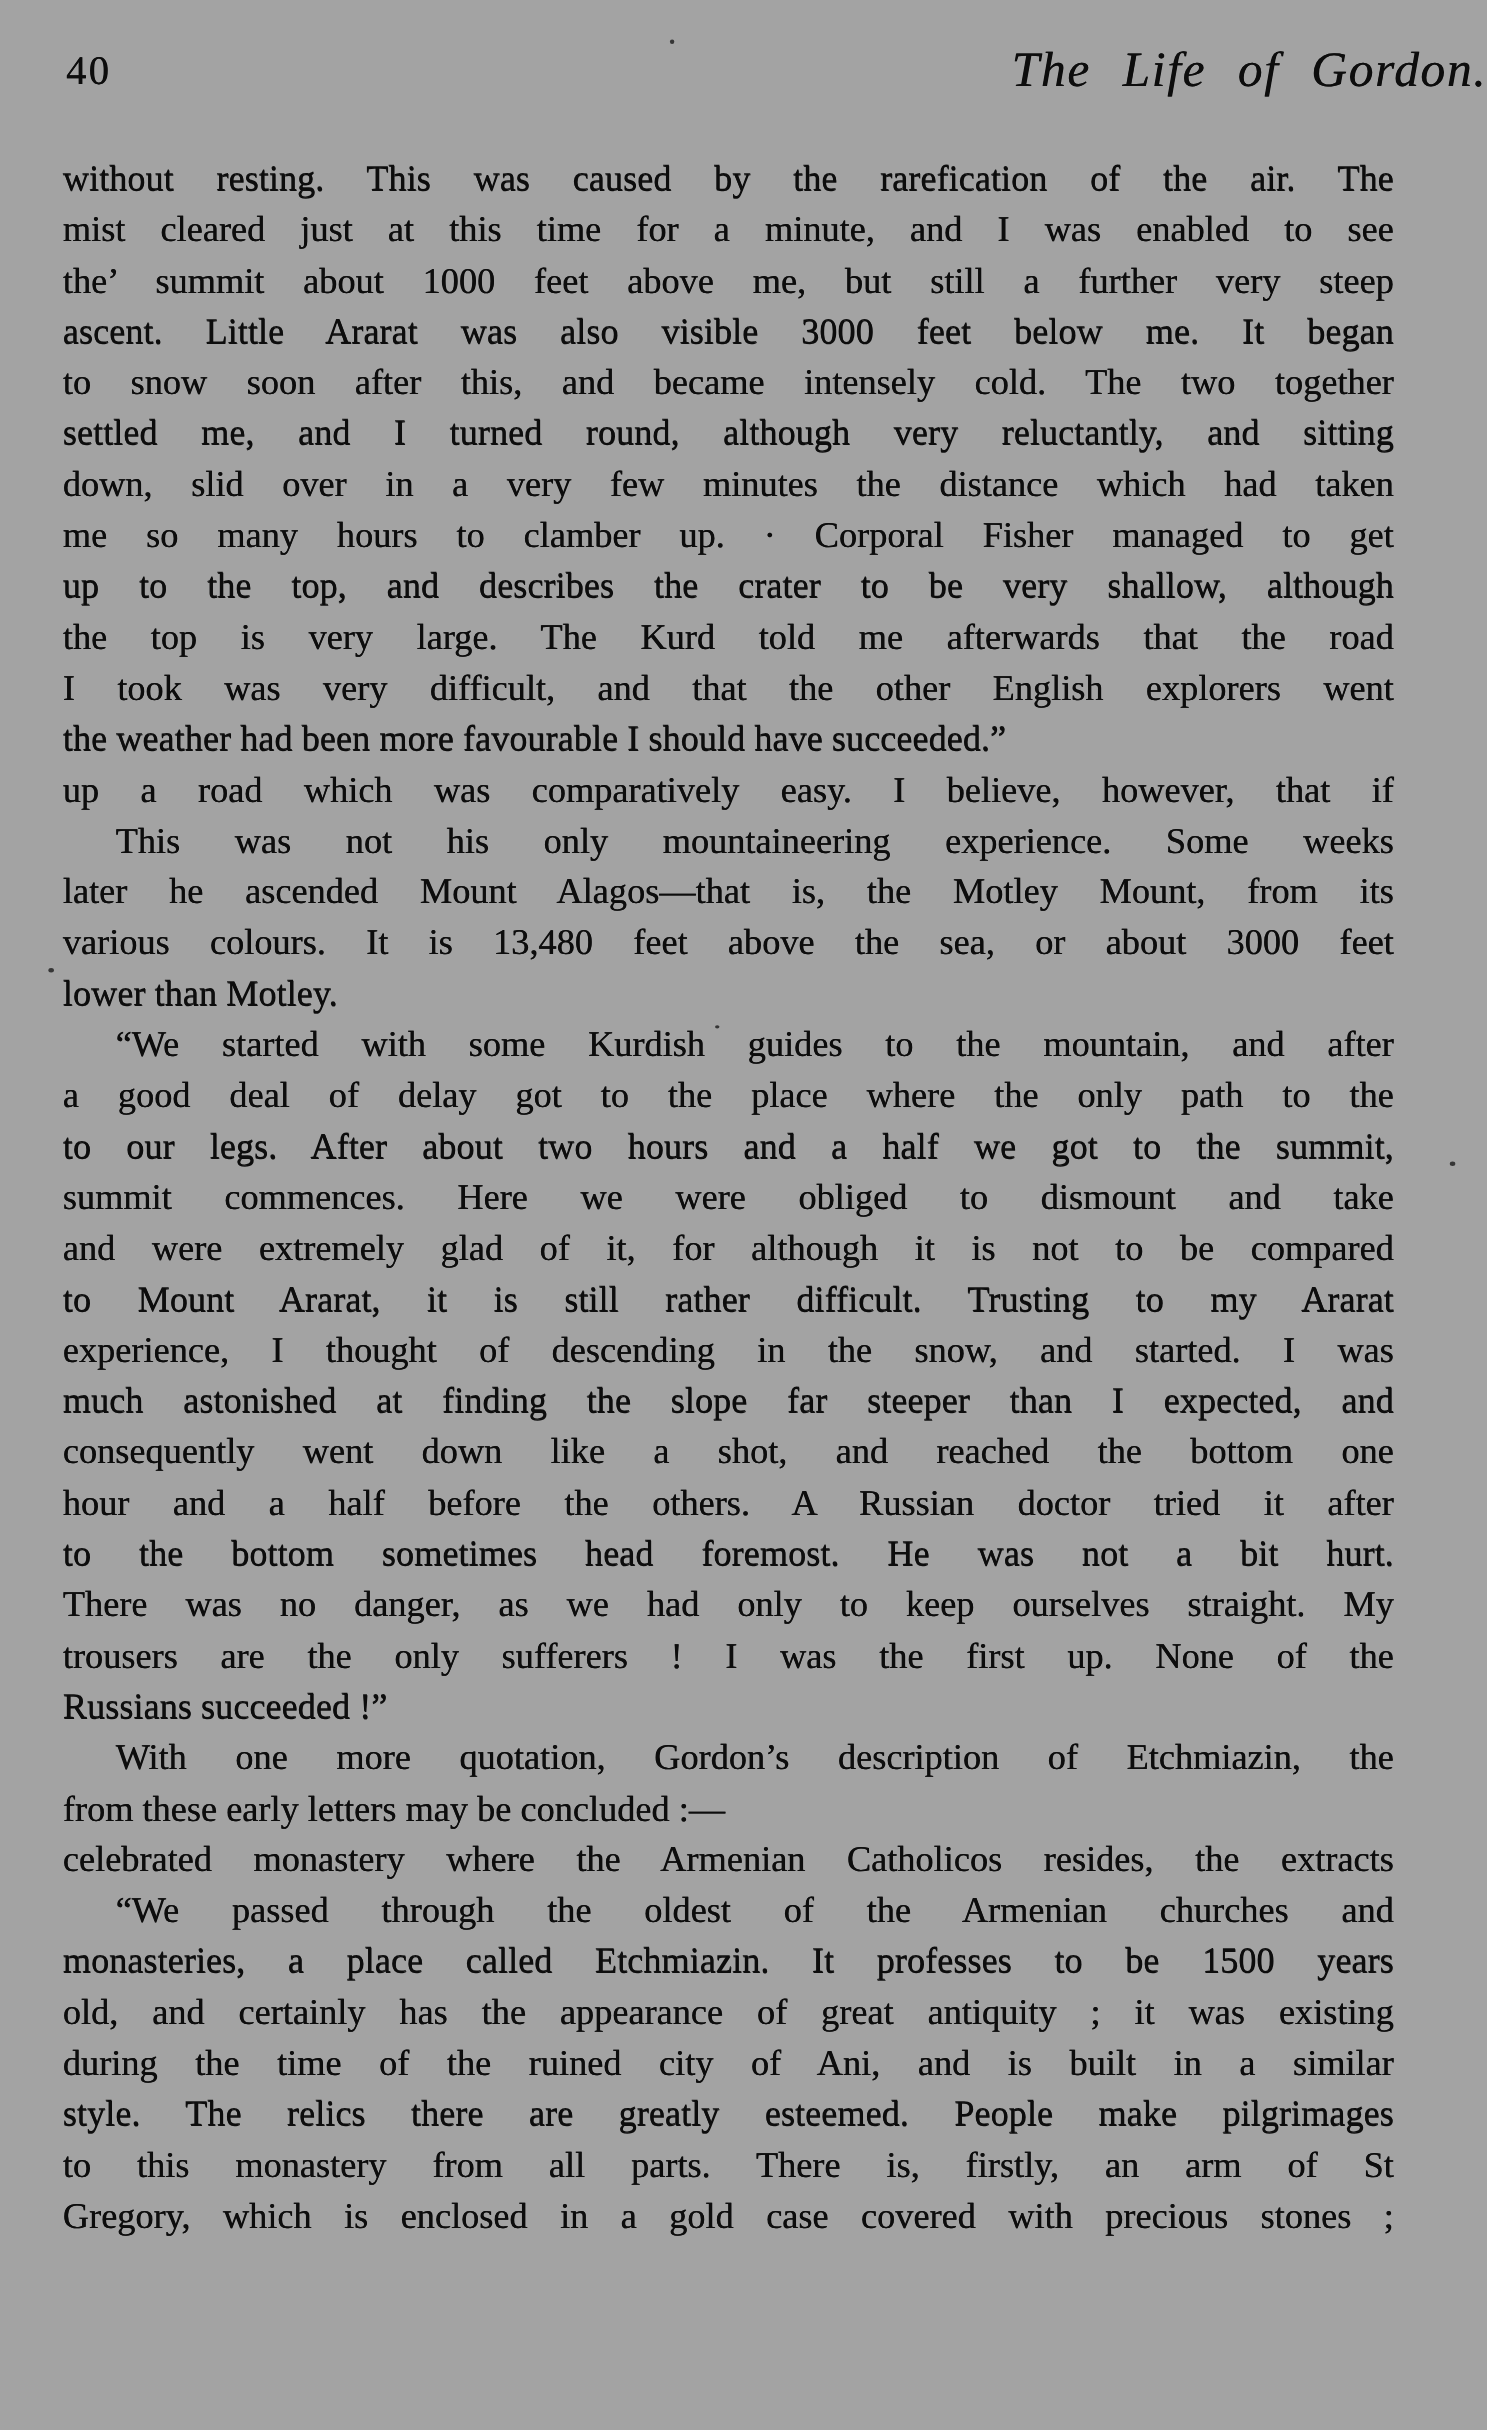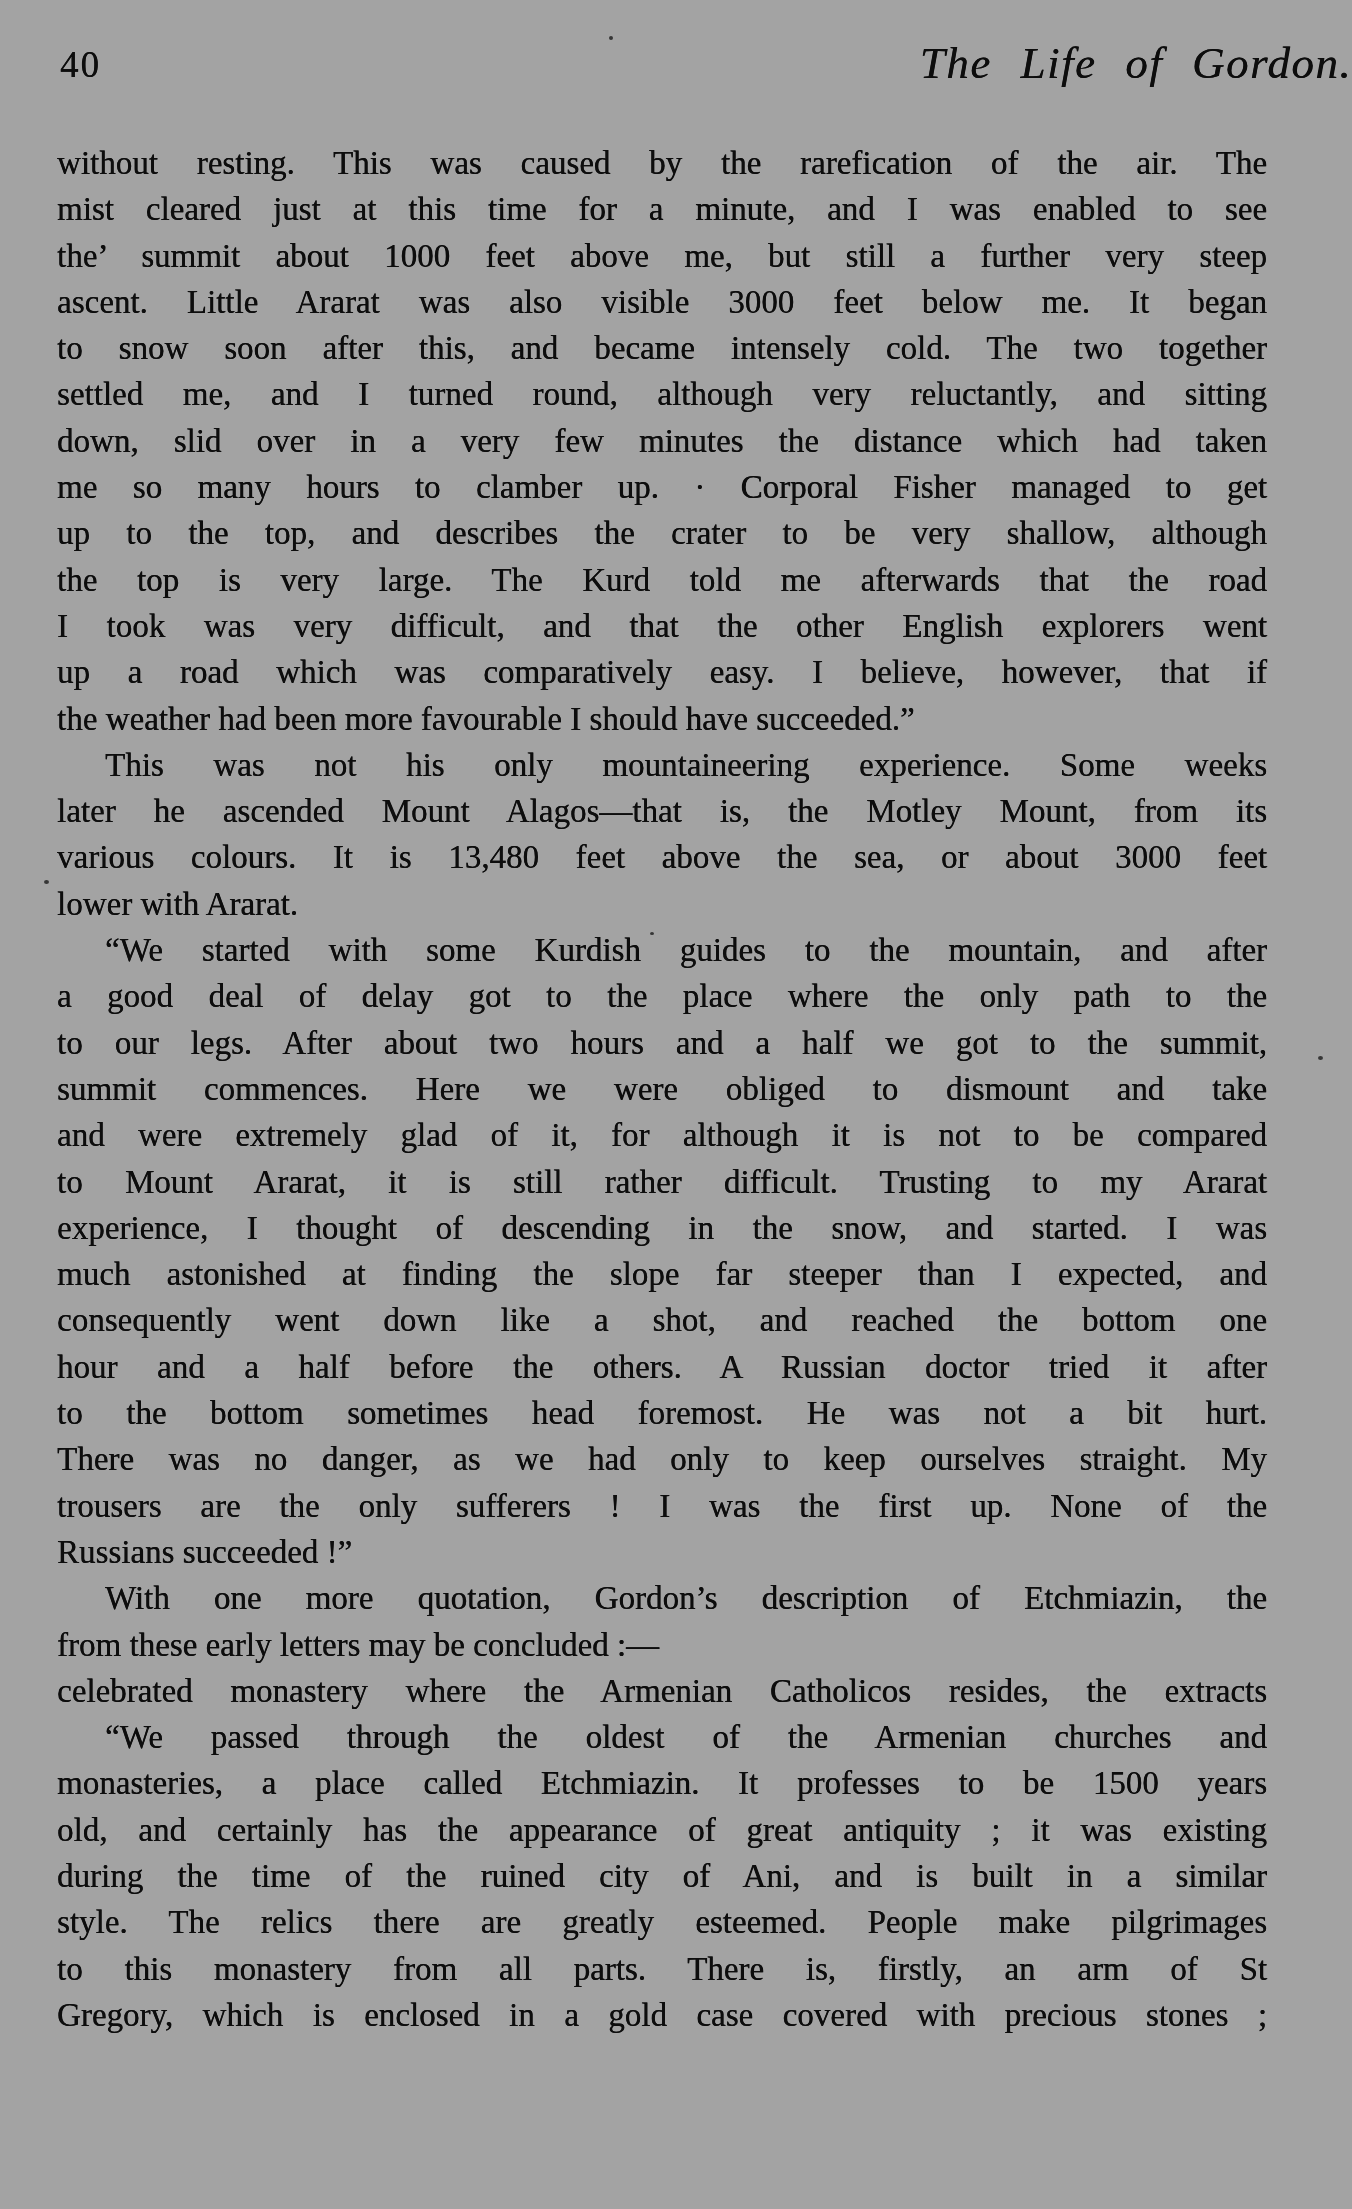--- a/index.html
+++ b/index.html
@@ -81,26 +81,26 @@
       <div class="line justify">mist cleared just at this time for a minute, and I was enabled to see</div>
       <div class="line justify">the’ summit about 1000 feet above me, but still a further very steep</div>
       <div class="line justify">ascent.  Little Ararat was also visible 3000 feet below me.  It began</div>
       <div class="line justify">to snow soon after this, and became intensely cold.  The two together</div>
       <div class="line justify">settled me, and I turned round, although very reluctantly, and sitting</div>
       <div class="line justify">down, slid over in a very few minutes the distance which had taken</div>
       <div class="line justify">me so many hours to clamber up.  · Corporal Fisher managed to get</div>
       <div class="line justify">up to the top, and describes the crater to be very shallow, although</div>
       <div class="line justify">the top is very large.  The Kurd told me afterwards that the road</div>
       <div class="line justify">I took was very difficult, and that the other English explorers went</div>
+      <div class="line left">the weather had been more favourable I should have succeeded.”</div>
       <div class="line justify">up a road which was comparatively easy.  I believe, however, that if</div>
-      <div class="line left">the weather had been more favourable I should have succeeded.”</div>
       <div class="line justify indent">This was not his only mountaineering experience.  Some weeks</div>
       <div class="line justify">later he ascended Mount Alagos—that is, the Motley Mount, from its</div>
       <div class="line justify">various colours.  It is 13,480 feet above the sea, or about 3000 feet</div>
-      <div class="line left">lower with Ararat.</div>
+      <div class="line left">lower than Motley.</div>
       <div class="line justify indent">“We started with some Kurdish guides to the mountain, and after</div>
       <div class="line justify">a good deal of delay got to the place where the only path to the</div>
       <div class="line justify">to our legs.  After about two hours and a half we got to the summit,</div>
       <div class="line justify">summit commences.  Here we were obliged to dismount and take</div>
       <div class="line justify">and were extremely glad of it, for although it is not to be compared</div>
       <div class="line justify">to Mount Ararat, it is still rather difficult.  Trusting to my Ararat</div>
       <div class="line justify">experience, I thought of descending in the snow, and started.  I was</div>
       <div class="line justify">much astonished at finding the slope far steeper than I expected, and</div>
       <div class="line justify">consequently went down like a shot, and reached the bottom one</div>
       <div class="line justify">hour and a half before the others.  A Russian doctor tried it after</div>

